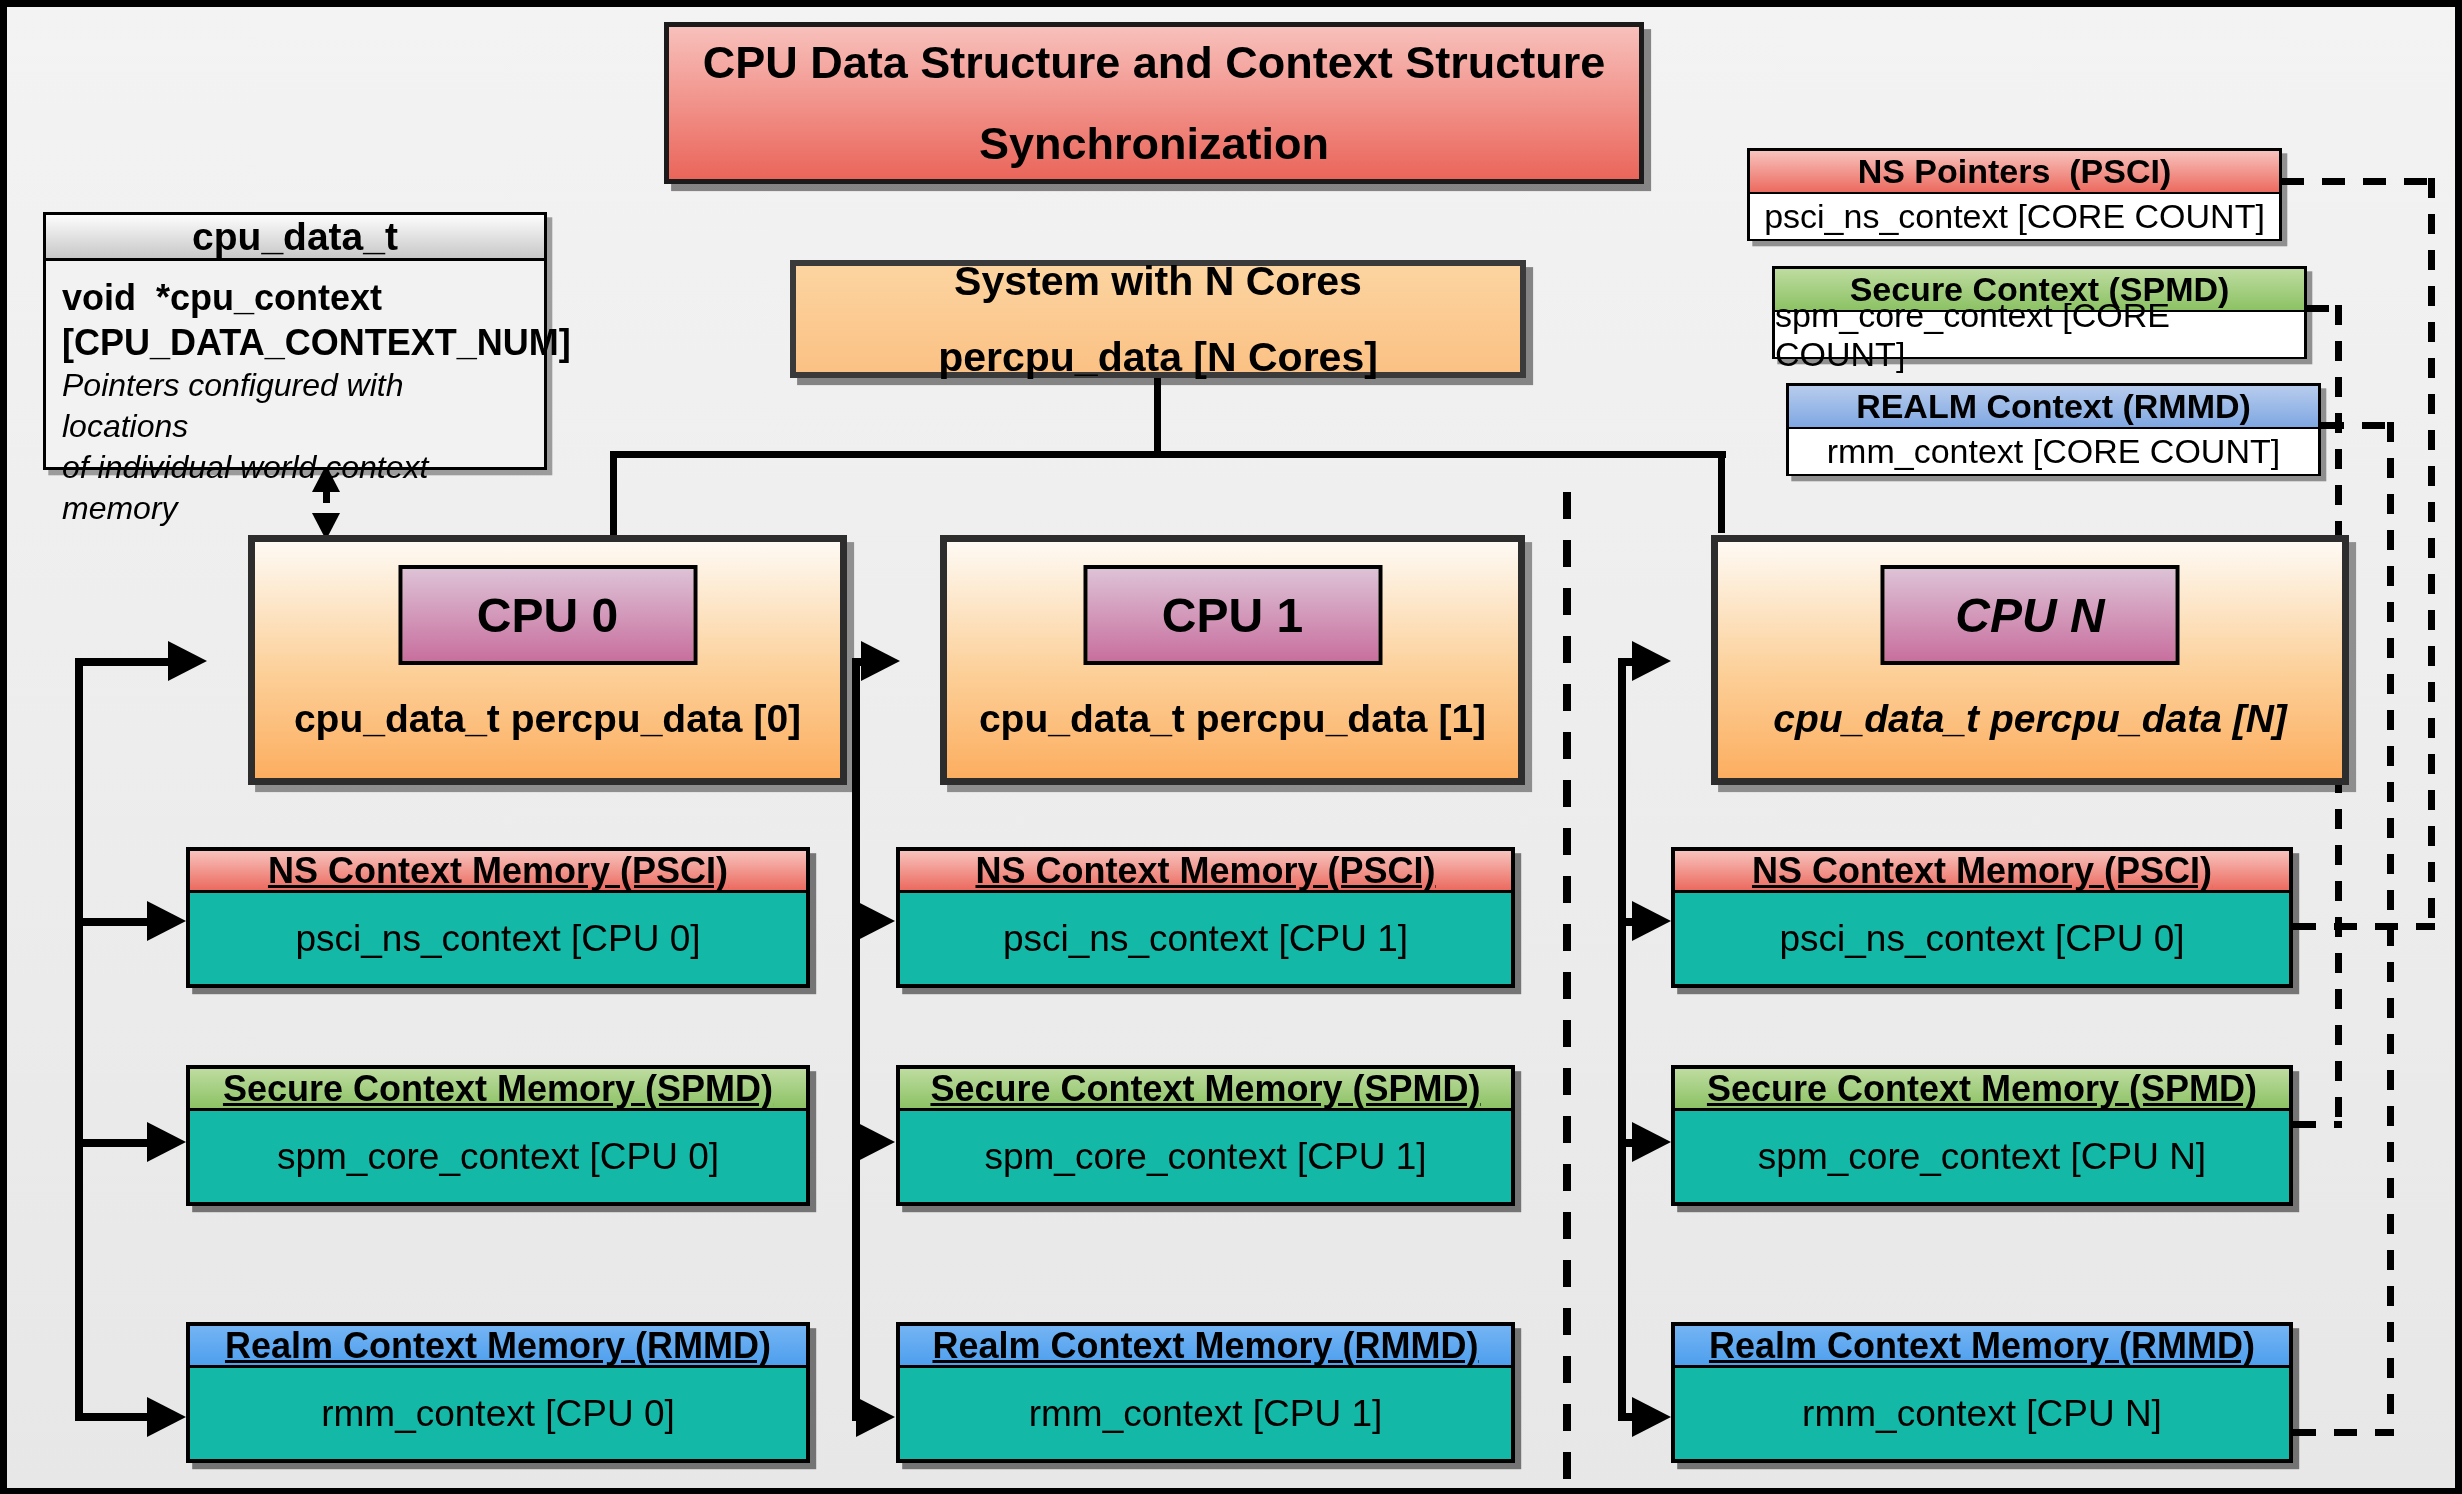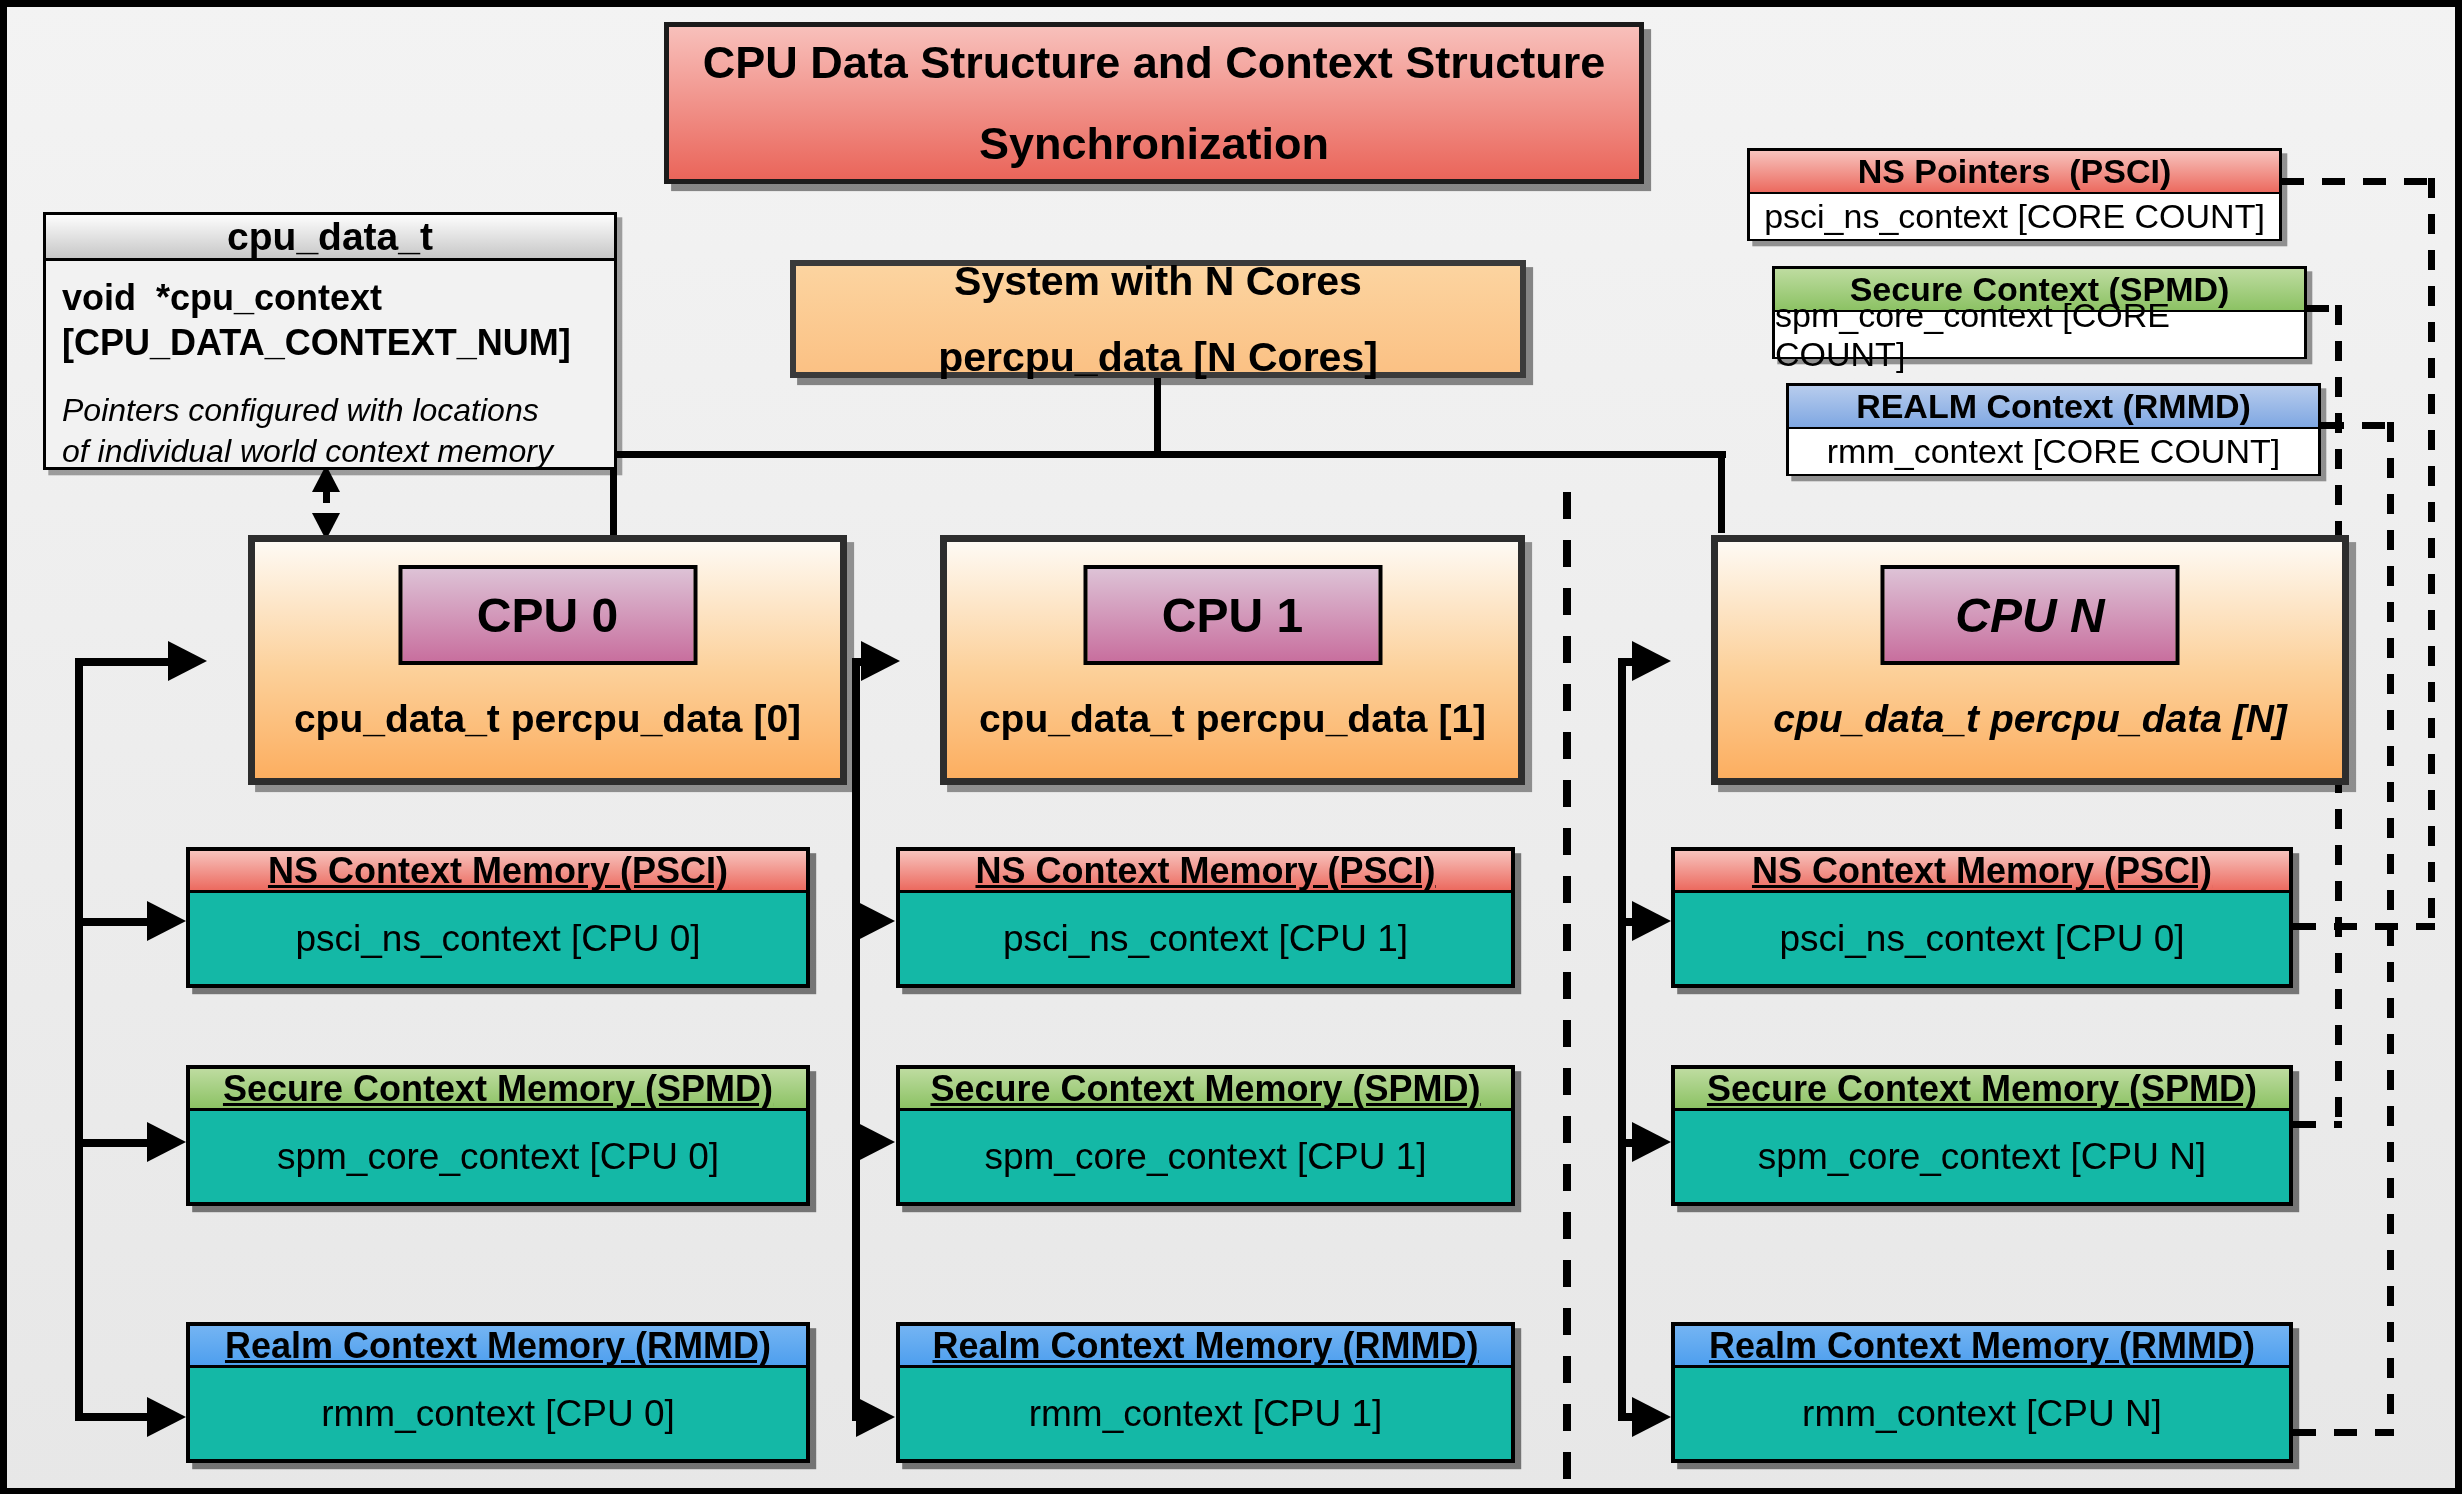--- a/index.html
+++ b/index.html
@@ -19,32 +19,32 @@
     display:flex;flex-direction:column;align-items:center;justify-content:center;
     font-weight:bold;font-size:45px;line-height:57px;text-align:center;
   }
   .system-box{
     left:790px;top:260px;width:736px;height:118px;z-index:5;
     border:6.2px solid #3a3a3a;background:linear-gradient(#fcd4a0,#fbc184);
     display:flex;flex-direction:column;align-items:center;justify-content:center;
     font-weight:bold;font-size:41px;line-height:52px;text-align:center;
   }
   .cpud-box{
-    left:43px;top:212px;width:574px;height:258px;z-index:5;
+    left:43px;top:212px;width:504px;height:258px;z-index:5;
     border:3.6px solid #000;background:#f2f2f2;box-shadow:5.3px 5.3px 0 rgba(0,0,0,0.35);
   }
   .cpud-header{
     height:43px;border-bottom:3.6px solid #000;
     background:linear-gradient(#fdfdfd,#c7c7c7);
     display:flex;align-items:center;justify-content:center;
     font-weight:bold;font-size:39px;
   }
   .cpud-body{padding:14.3px 16px 0 16px;}
   .cpud-field{font-weight:bold;font-size:36px;line-height:45px;white-space:pre;}
-  .cpud-note{font-style:italic;font-size:32px;line-height:41px;margin-top:25px;}
+  .cpud-note{font-style:italic;font-size:32px;line-height:41px;}
 
   .legend{width:535px;height:93px;z-index:5;border:3.6px solid #000;
     box-shadow:5.3px 5.3px 0 rgba(0,0,0,0.4);background:#fff;}
   .legend-header{height:41px;border-bottom:2.7px solid #000;
     display:flex;align-items:center;justify-content:center;
     font-weight:bold;font-size:34px;white-space:pre;}
   .legend-body{height:45px;display:flex;align-items:center;justify-content:center;
     font-size:34px;background:#fff;}
   .hdr-ns{background:linear-gradient(#f7c3bd,#ec6a5f);}
   .hdr-spmd{background:linear-gradient(#bedca0,#8cc264);}

